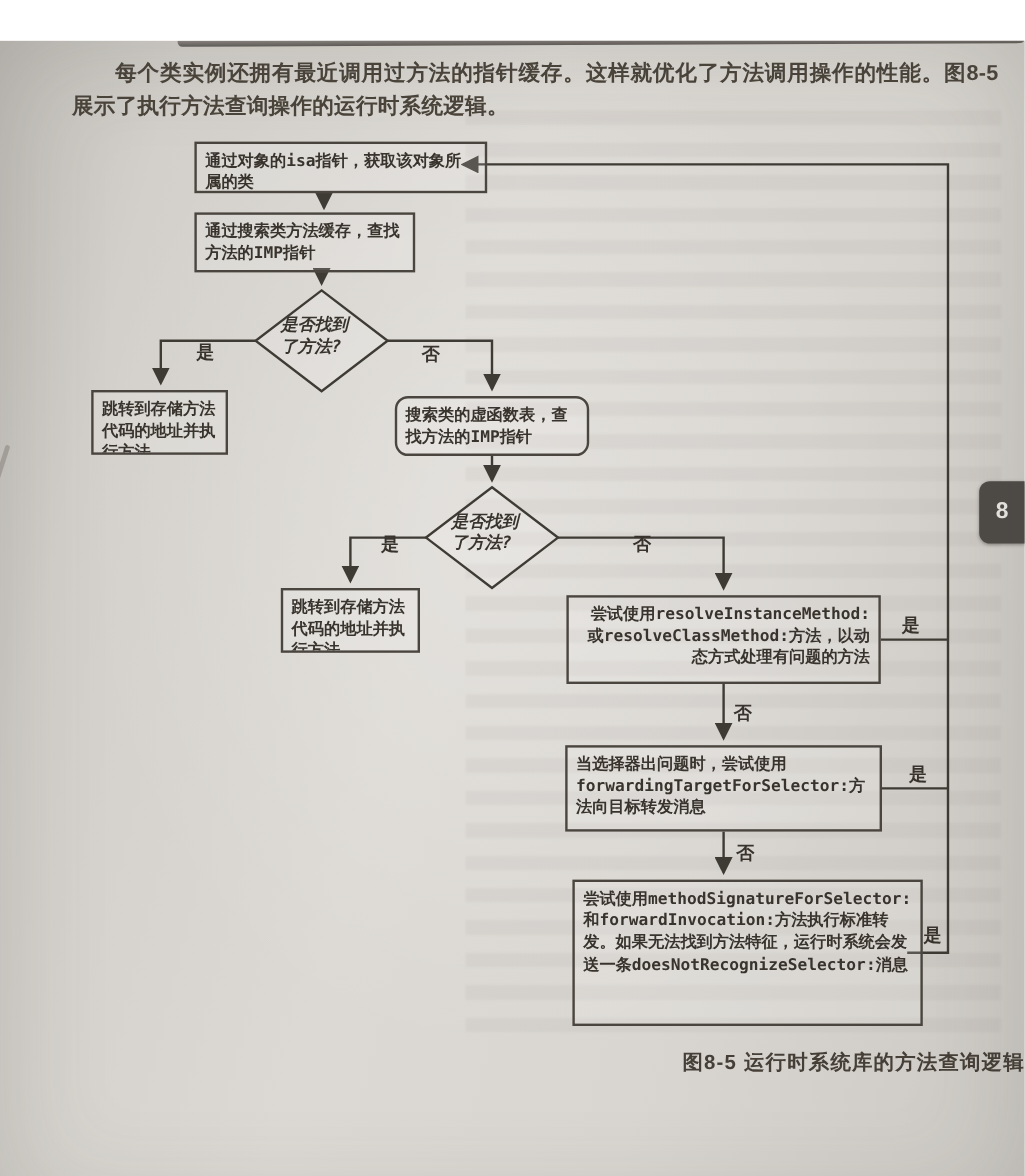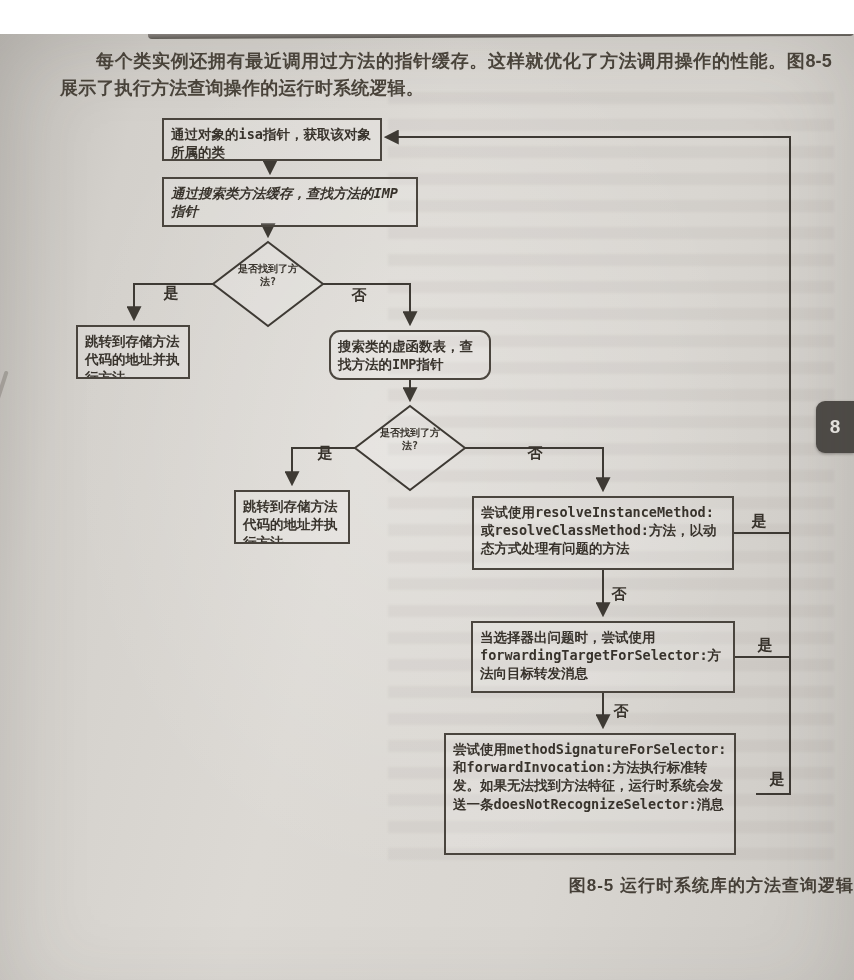--- a/index.html
+++ b/index.html
@@ -40,21 +40,21 @@
     font-size:19px;font-weight:bold;box-shadow:0 1px 3px rgba(40,38,35,.4);}
 
   
   .node{position:absolute;box-sizing:border-box;border:2px solid #4a453e;
     background:rgba(255,255,255,.14);
     font-family:"DejaVu Sans Mono","Liberation Mono",monospace;
     font-weight:bold;color:#38332c;
     font-size:13.5px;line-height:1.35;padding:5px 7px;overflow:hidden;}
   .decision-text{position:absolute;box-sizing:border-box;
     font-family:"DejaVu Sans Mono","Liberation Mono",monospace;
-    font-weight:bold;color:#38332c;font-size:10px;line-height:1.3;text-align:center;}
+    font-weight:bold;color:#38332c;font-size:14px;line-height:1.3;text-align:left;font-style:italic;}
   .edge-label{position:absolute;width:26px;height:20px;text-align:center;
     font-family:"DejaVu Sans Mono","Liberation Mono",monospace;
     font-weight:bold;font-size:15px;color:#38332c;}
   svg.wires{position:absolute;inset:0;pointer-events:none;}
 </style>
 </head>
 <body>
 
 <div id="page">
 
@@ -87,39 +87,39 @@
         <path d="M603,536 V581" marker-end="url(#arr)"></path>
         <path d="M603,659 V693" marker-end="url(#arr)"></path>
         <path d="M734,499 H790"></path>
         <path d="M735,623 H790"></path>
         <path d="M756,760 H790 V103 H386" marker-end="url(#arr)"></path>
         <polygon points="268,208 323,250 268,292 213,250" fill="rgba(255,255,255,.14)"></polygon>
         <polygon points="410,372 465,414 410,456 355,414" fill="rgba(255,255,255,.14)"></polygon>
       </g>
     </svg>
 
-    <div class="node" style="left:162px;top:84px;width:220px;height:43px;">通过对象的isa指针，获取该对象所属的类</div>
+    <div class="node" style="left:162px;top:84px;width:244px;height:43px;">通过对象的isa指针，获取该对象所属的类</div>
 
-    <div class="node" style="left:162px;top:143px;width:256px;height:50px;font-style:italic;">通过搜索类方法缓存，查找方法的IMP指针</div>
+    <div class="node" style="left:162px;top:143px;width:184px;height:50px;">通过搜索类方法缓存，查找方法的IMP指针</div>
 
     <div class="decision-text" style="left:234px;top:228px;width:68px;">是否找到了方法?</div>
 
     <div class="node" style="left:76px;top:291px;width:114px;height:54px;">跳转到存储方法代码的地址并执行方法</div>
 
     <div class="node" style="left:329px;top:296px;width:162px;height:50px;border-radius:11px;">搜索类的虚函数表，查找方法的IMP指针</div>
 
     <div class="decision-text" style="left:376px;top:392px;width:68px;">是否找到了方法?</div>
 
     <div class="node" style="left:234px;top:456px;width:116px;height:54px;">跳转到存储方法代码的地址并执行方法</div>
 
-    <div class="node" style="left:472px;top:462px;width:262px;height:74px;">尝试使用resolveInstanceMethod:或resolveClassMethod:方法，以动态方式处理有问题的方法</div>
+    <div class="node" style="left:472px;top:462px;width:262px;height:74px;text-align:right;">尝试使用resolveInstanceMethod:或resolveClassMethod:方法，以动态方式处理有问题的方法</div>
 
     <div class="node" style="left:471px;top:587px;width:264px;height:72px;">当选择器出问题时，尝试使用forwardingTargetForSelector:方法向目标转发消息</div>
 
-    <div class="node" style="left:444px;top:699px;width:292px;height:122px;">尝试使用methodSignatureForSelector:和forwardInvocation:方法执行标准转发。如果无法找到方法特征，运行时系统会发送一条doesNotRecognizeSelector:消息</div>
+    <div class="node" style="left:477px;top:699px;width:292px;height:122px;">尝试使用methodSignatureForSelector:和forwardInvocation:方法执行标准转发。如果无法找到方法特征，运行时系统会发送一条doesNotRecognizeSelector:消息</div>
 
     <div class="edge-label" style="left:158px;top:250px;">是</div>
     <div class="edge-label" style="left:346px;top:252px;">否</div>
     <div class="edge-label" style="left:312px;top:410px;">是</div>
     <div class="edge-label" style="left:522px;top:410px;">否</div>
     <div class="edge-label" style="left:746px;top:478px;">是</div>
     <div class="edge-label" style="left:606px;top:551px;">否</div>
     <div class="edge-label" style="left:752px;top:602px;">是</div>
     <div class="edge-label" style="left:608px;top:668px;">否</div>
     <div class="edge-label" style="left:764px;top:736px;">是</div>

